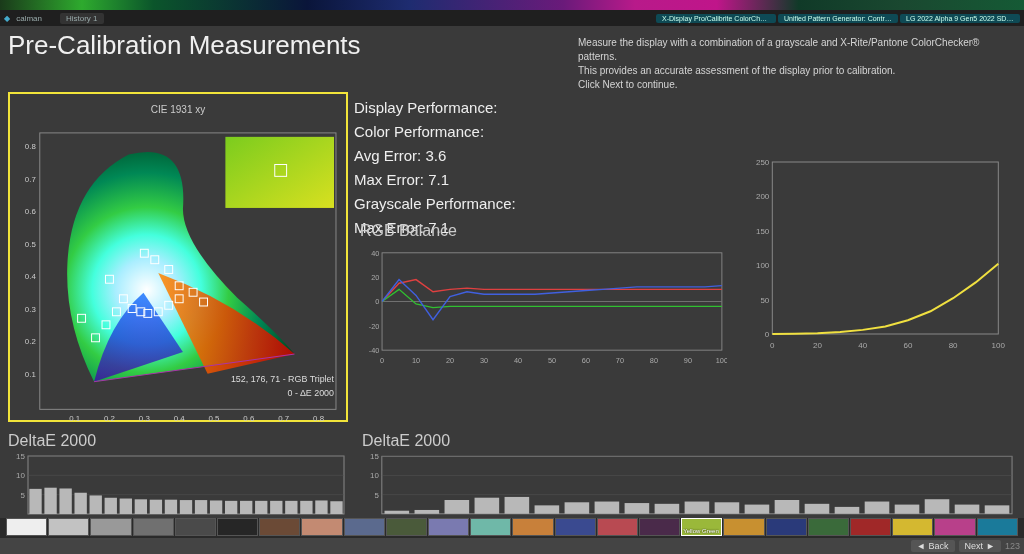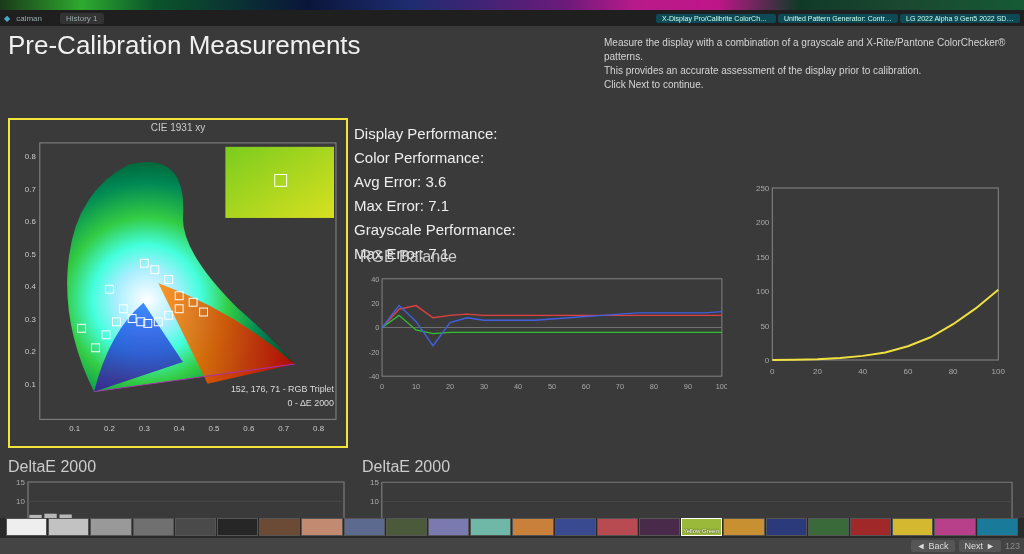--- a/index.html
+++ b/index.html
@@ -35,21 +35,20 @@
   .tab-pill {
     background:#0e4a55; color:#cfe; font-size:7px; padding:1px 6px;
     border-radius:2px; white-space:nowrap; max-width:120px; overflow:hidden;
     text-overflow:ellipsis;
   }
   .content {
     display: grid;
     grid-template-columns: 350px 1fr;
     grid-template-rows: auto auto;
     padding: 4px 8px 0 8px;
-    gap: 26px;
   }
   h1.page-title {
     grid-column: 1 / 2;
     font-size: 26px;
     font-weight: 300;
     color: #f0f0f0;
     margin-bottom: 4px;
     white-space:nowrap;
   }
   .right-head {
@@ -66,21 +65,21 @@
     padding:0 8px;
     height: 340px;
   }
   .cie-wrap {
     width: 340px;
     height: 330px;
     border: 2px solid #f2e43a;
     position: relative;
     background:#3a3a3a;
   }
-  .cie-title { text-align:center; font-size:10px; padding:2px 0; color:#ccc;}
+  .cie-title { text-align:center; font-size:10px; padding:10px 0; color:#ccc;}
   .cie-canvas { width:100%; height:calc(100% - 14px); }
   .perf-col {
     width: 300px;
     flex-shrink:0;
     font-size: 15px;
     line-height:1.6;
     color:#eee;
     padding-top:4px;
   }
   .perf-col .hdr { font-size:15px; }

